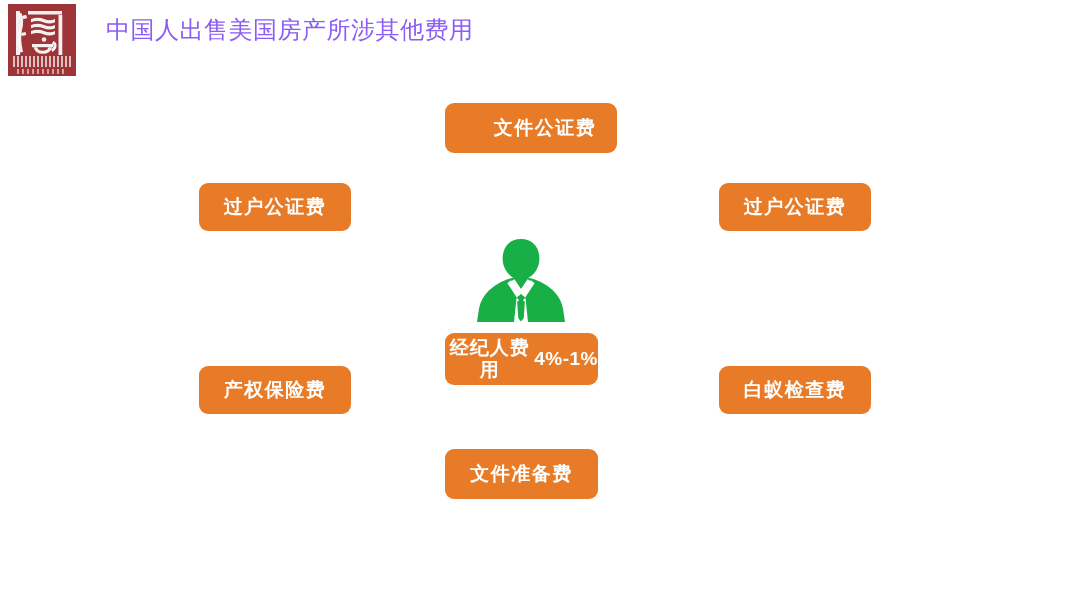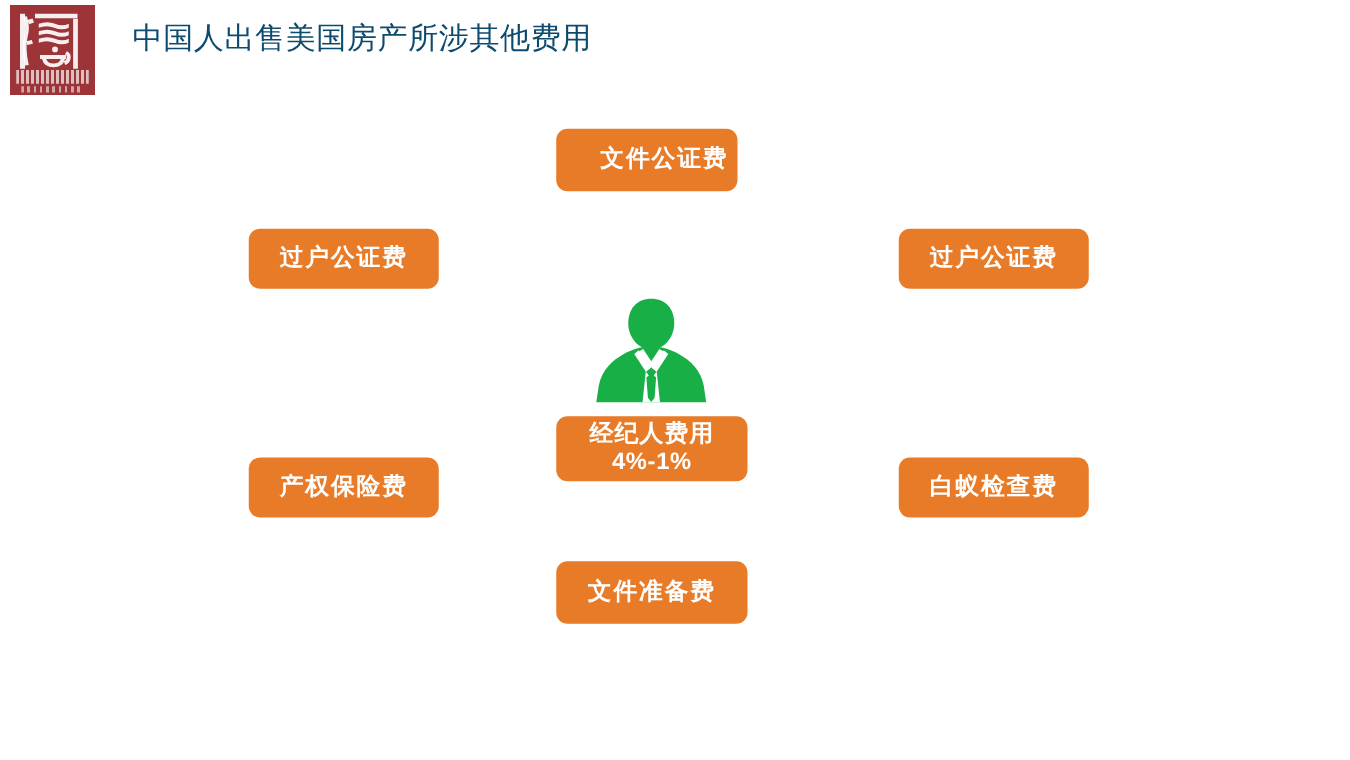--- a/index.html
+++ b/index.html
@@ -65,21 +65,21 @@
         rgba(156,52,56,0) 2px,
         rgba(156,52,56,0) 5px);
   }
 
   #page-title {
     position: absolute;
     left: 106px;
     top: 14px;
     font-size: 24px;
     font-weight: 500;
-    color: #0c4a6e;
+    color: #8b5cf6;
     letter-spacing: 0.5px;
     white-space: nowrap;
   }
 
   
   .pill {
     position: absolute;
     background: #e87b28;
     border-radius: 9px;
     color: #ffffff;
@@ -87,28 +87,27 @@
     font-weight: bold;
     letter-spacing: 1.5px;
     display: flex;
     align-items: center;
     justify-content: center;
     text-align: center;
     box-sizing: border-box;
     line-height: 1.18;
   }
   .pill.two-line {
-    flex-direction: column;
     letter-spacing: 1px;
   }
   .pill.two-line .line2 {
     letter-spacing: 0.5px;
   }
 
-  #pill-notary      { left: 445px; top: 103px; width: 145px; height: 50px; padding-left: 28px; }
+  #pill-notary      { left: 445px; top: 103px; width: 172px; height: 50px; padding-left: 28px; }
   #pill-title-ins   { left: 199px; top: 183px; width: 152px; height: 48px; }
   #pill-transfer    { left: 719px; top: 183px; width: 152px; height: 48px; }
   #pill-warranty    { left: 199px; top: 366px; width: 152px; height: 48px; }
   #pill-termite     { left: 719px; top: 366px; width: 152px; height: 48px; }
   #pill-docprep     { left: 445px; top: 449px; width: 153px; height: 50px; }
   #pill-agent       { left: 445px; top: 333px; width: 153px; height: 52px; }
 
   
   #agent-icon {
     position: absolute;

